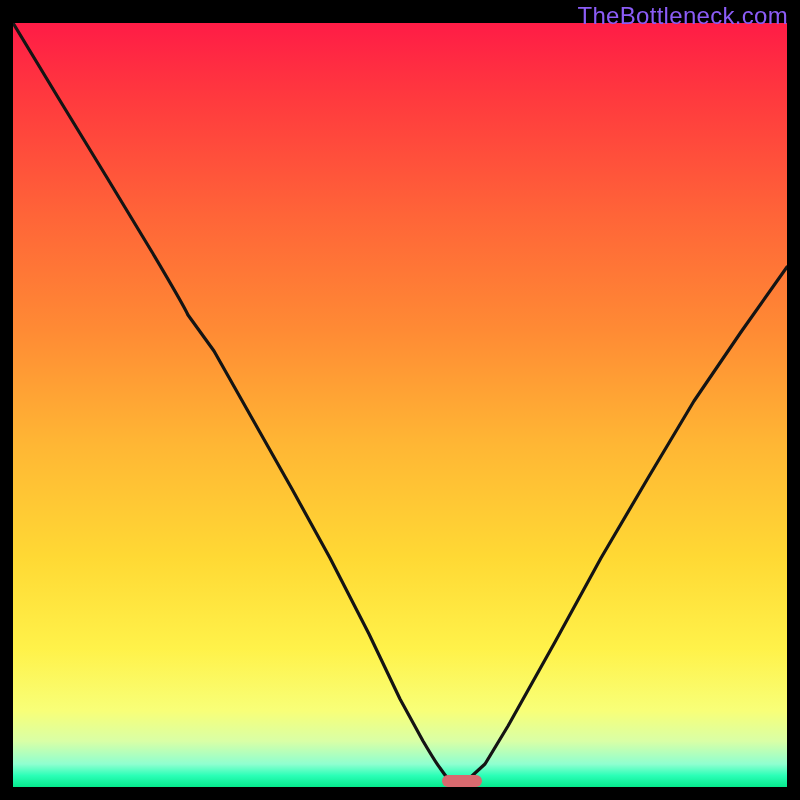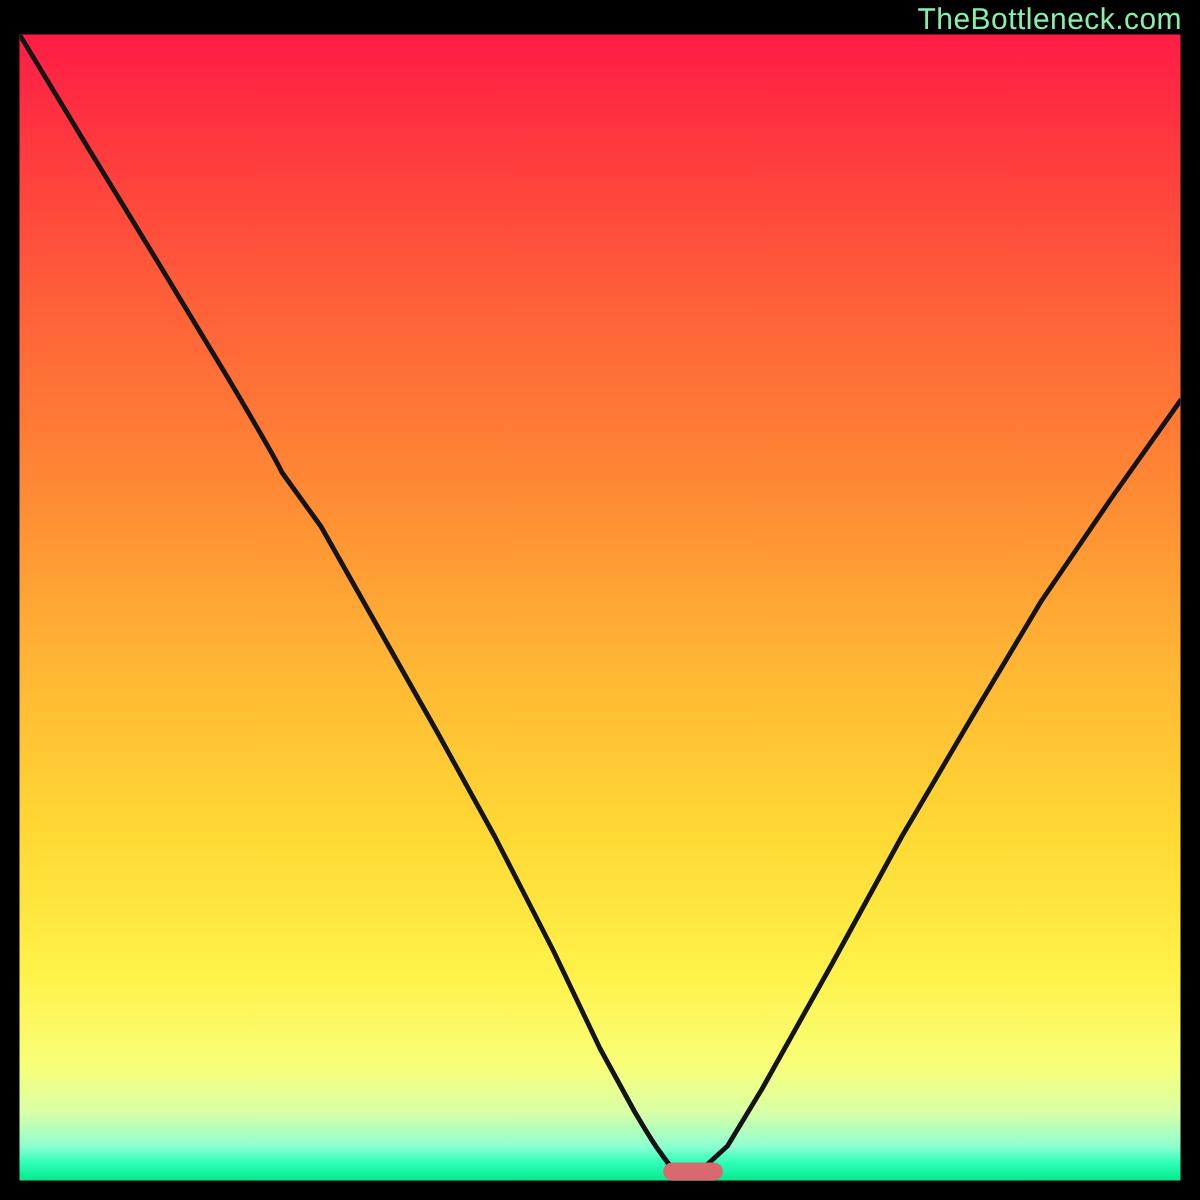--- a/index.html
+++ b/index.html
@@ -39,22 +39,22 @@
       #d9ffa6 94%,
       #8fffd0 97%,
       #2bffb7 98.5%,
       #06e98d 100%
     );
   }
   .watermark {
     position: absolute;
     top: 2px;
     right: 12px;
-    color: #86efac;
-    font-size: 20px;
+    color: #8b5cf6;
+    font-size: 24px;
     letter-spacing: 0.3px;
     font-weight: 500;
   }
   svg.curve {
     position: absolute;
     left: 0;
     top: 0;
     pointer-events: none;
   }
   .marker {

